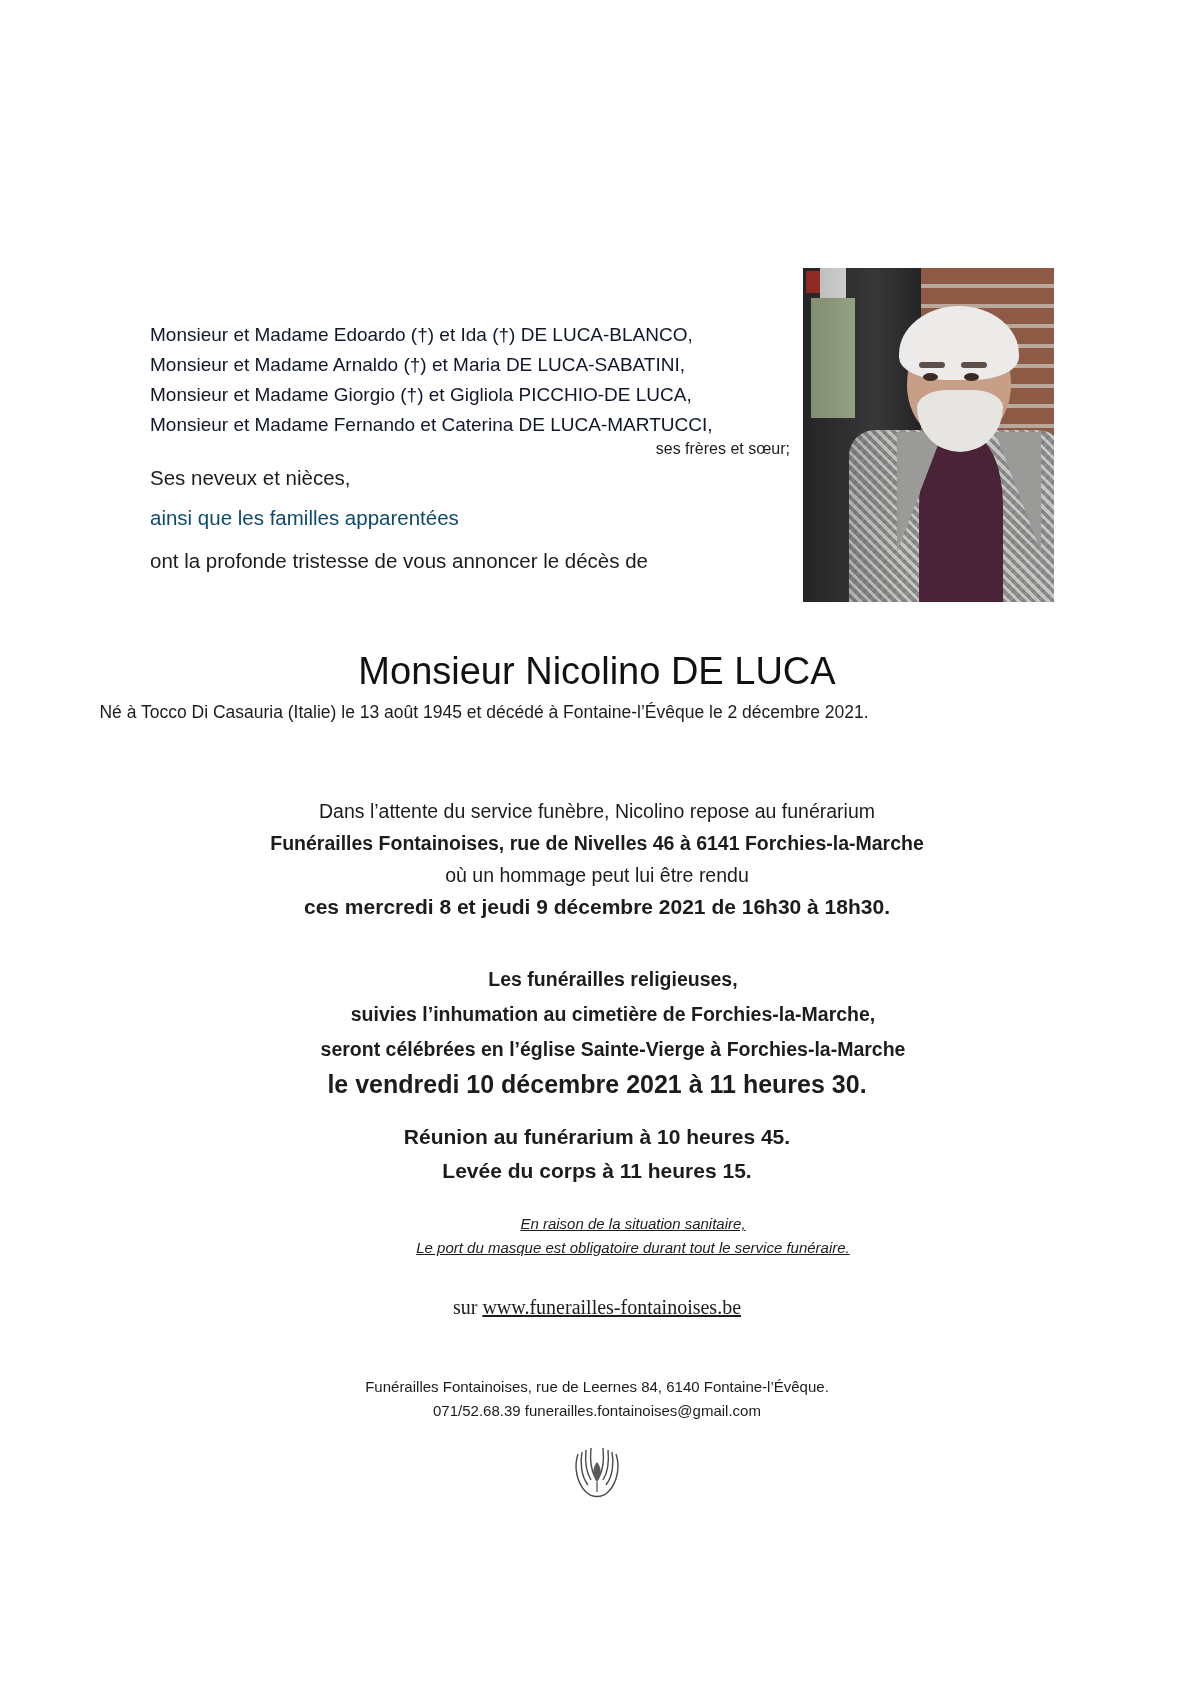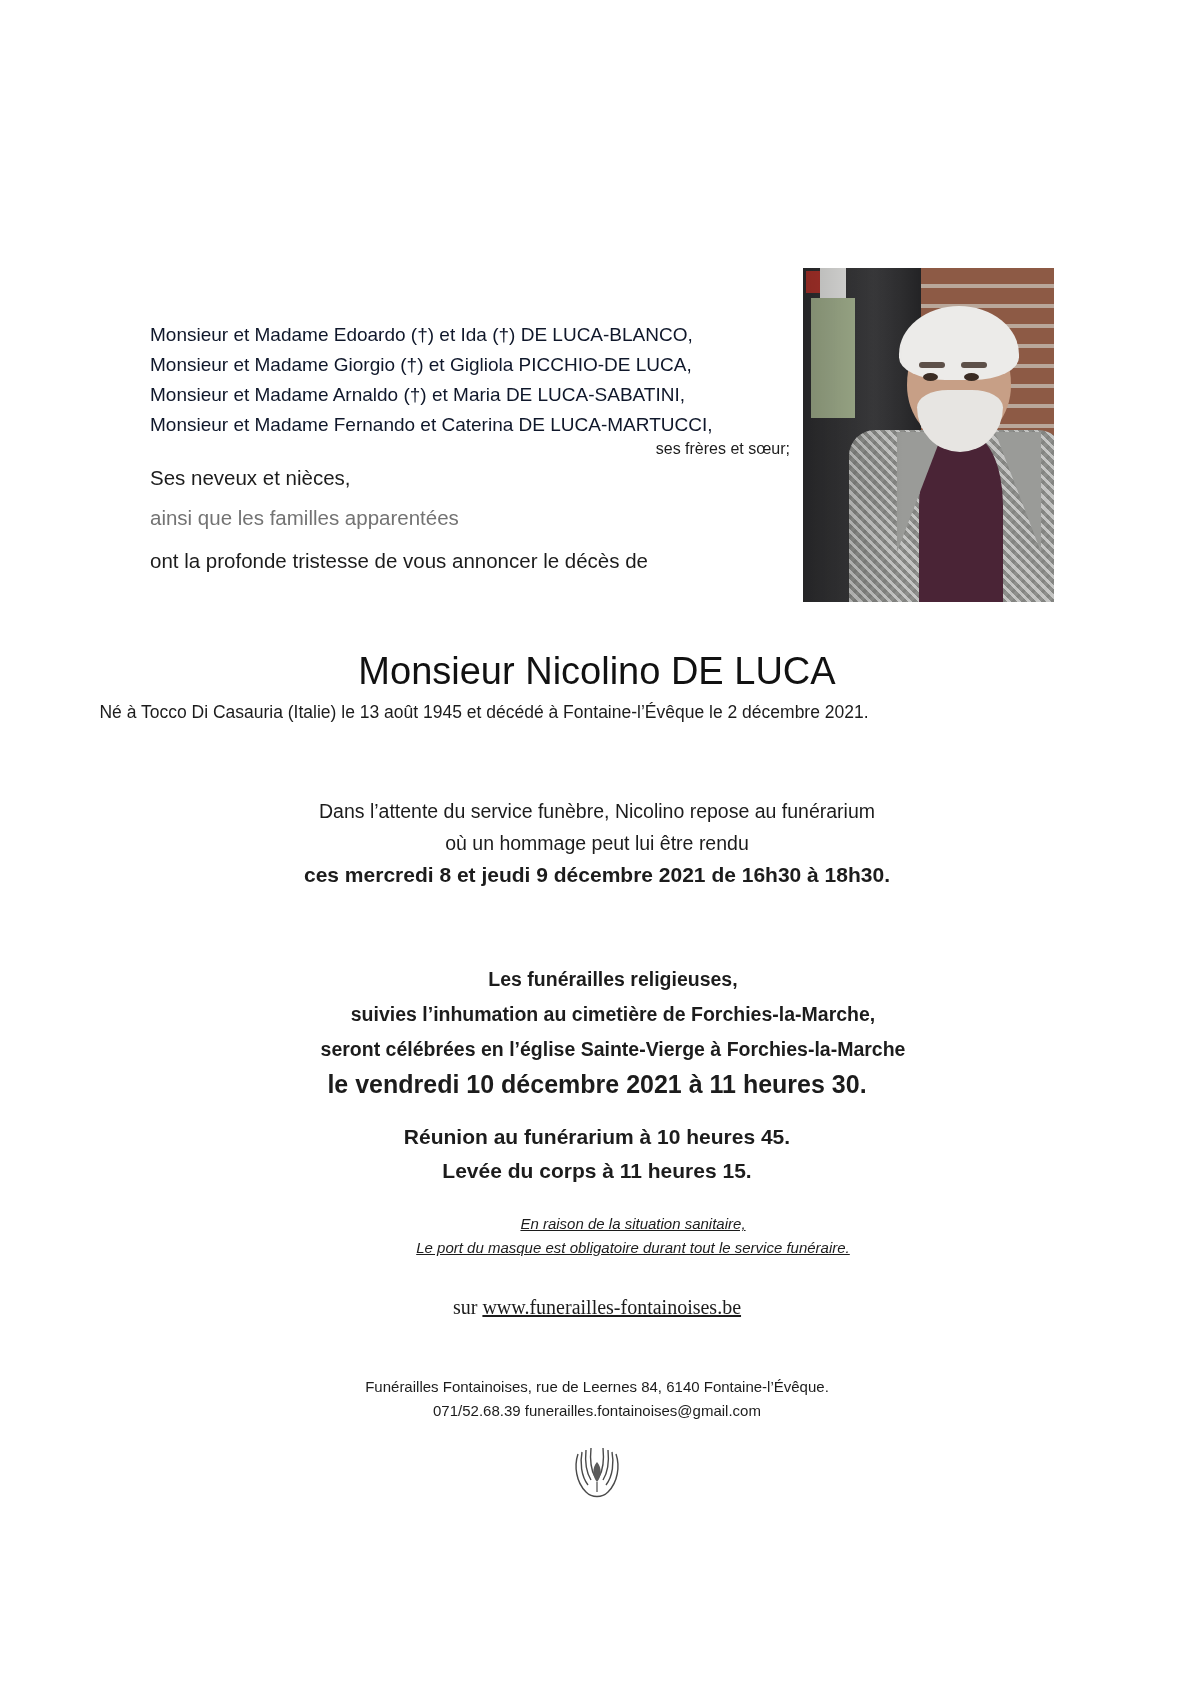--- a/index.html
+++ b/index.html
@@ -195,21 +195,21 @@
     left: 150px;
     top: 466px;
     font-size: 20.5px;
     color: #1c1c1c;
   }
   .familles {
     position: absolute;
     left: 150px;
     top: 506px;
     font-size: 20.5px;
-    color: #737373;
+    color: #0c4a6e;
   }
   .annonce {
     position: absolute;
     left: 150px;
     top: 549px;
     font-size: 20.5px;
     color: #1c1c1c;
   }
 
   .deceased-name {
@@ -306,35 +306,36 @@
       <div class="brow l"></div>
       <div class="brow r"></div>
       <div class="eye l"></div>
       <div class="eye r"></div>
     </div>
     <div class="shadow"></div>
   </div>
 
   <div class="family">
     <div class="line">Monsieur et Madame Edoardo (†) et Ida (†) DE LUCA-BLANCO,</div>
+    <div class="line">Monsieur et Madame Arnaldo (†) et Maria DE LUCA-SABATINI,</div>
     <div class="line">Monsieur et Madame Giorgio (†) et Gigliola PICCHIO-DE LUCA,</div>
-    <div class="line">Monsieur et Madame Arnaldo (†) et Maria DE LUCA-SABATINI,</div>
     <div class="line">Monsieur et Madame Fernando et Caterina DE LUCA-MARTUCCI,</div>
   </div>
 
   <div class="freres">ses frères et sœur;</div>
   <div class="neveux">Ses neveux et nièces,</div>
   <div class="familles">ainsi que les familles apparentées</div>
   <div class="annonce">ont la profonde tristesse de vous annoncer le décès de</div>
 
   <div class="deceased-name">Monsieur Nicolino DE LUCA</div>
   <div class="deceased-dates">Né à Tocco Di Casauria (Italie) le 13 août 1945 et décédé à Fontaine-l’Évêque le 2 décembre  2021.</div>
 
   <div class="block-center funerarium">
     <div>Dans l’attente du service funèbre, Nicolino repose au funérarium</div>
+    <div class="b">Funérailles Fontainoises, rue de Nivelles 46 à 6141 Forchies-la-Marche</div>
     <div>où un hommage peut lui être rendu</div>
     <div class="big">ces mercredi 8 et jeudi 9 décembre 2021 de 16h30 à 18h30.</div>
   </div>
 
   <div class="block-center ceremonie">
     <div class="b">Les funérailles religieuses,</div>
     <div class="b">suivies l’inhumation au cimetière de Forchies-la-Marche,</div>
     <div class="b">seront célébrées en l’église Sainte-Vierge à Forchies-la-Marche</div>
     <div class="date">le vendredi 10 décembre 2021 à 11 heures 30.</div>
   </div>

